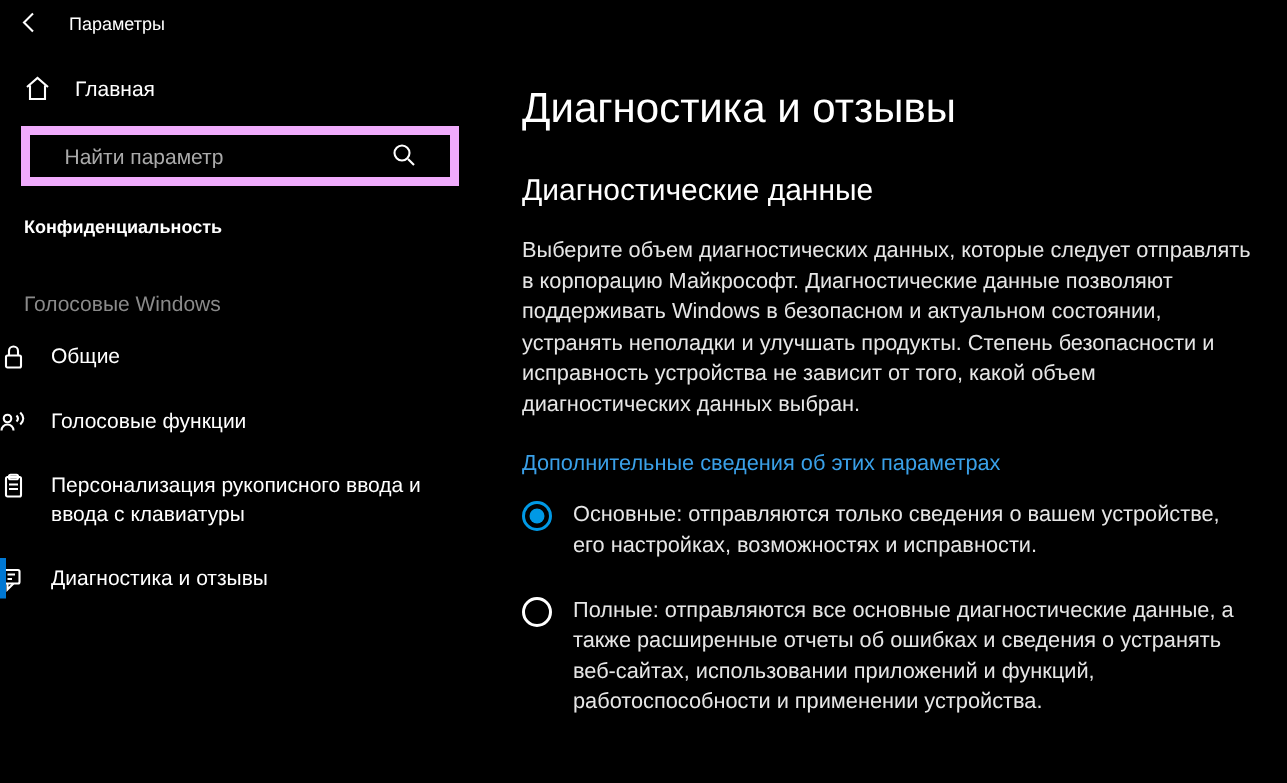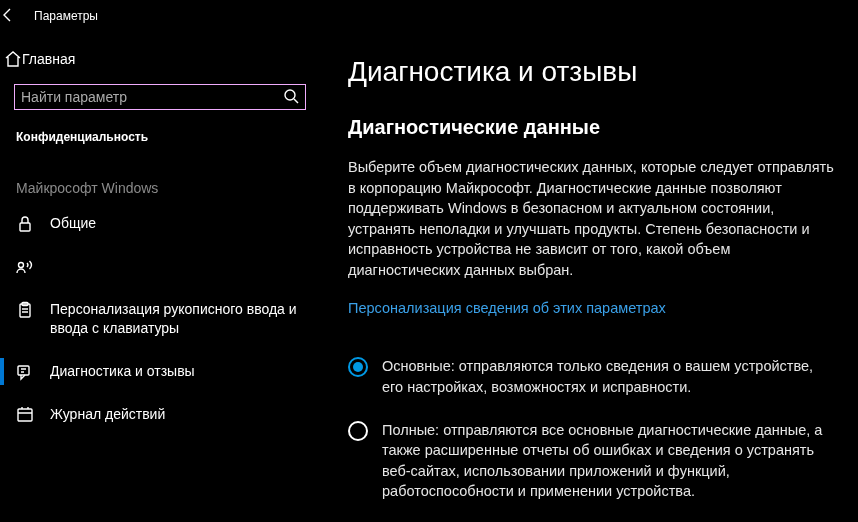--- a/index.html
+++ b/index.html
@@ -9,51 +9,53 @@
     color: #fff;
     font-family: "Segoe UI", Arial, sans-serif;
     font-size: 14px;
     display: flex;
     flex-direction: column;
   }
   .titlebar {
     height: 32px;
     display: flex;
     align-items: center;
+    padding-left: 12px;
     gap: 18px;
   }
   .titlebar .back svg { width: 16px; height: 16px; }
   .titlebar .title { font-size: 12px; color: #fff; }
   .content {
     flex: 1;
     display: flex;
     overflow: hidden;
   }
   .sidebar {
     width: 320px;
     padding: 10px 0 0 0;
     display: flex;
     flex-direction: column;
   }
   .home-row {
     display: flex;
     align-items: center;
-    padding: 8px 4px;
+    gap: 16px;
+    padding: 8px 16px;
     cursor: pointer;
   }
   .home-row .icon { width: 18px; display: flex; justify-content: center; }
   .search-wrap { padding: 8px 14px 6px 14px; }
   .search {
     width: 100%;
-    height: 26px;
+    height: 40px;
     background: #000;
-    border: 1px solid #f0abfc;
-    display: flex;
-    align-items: center;
-    padding: 0 6px;
+    border: 6px solid #f0abfc;
+    display: flex;
+    align-items: center;
+    padding: 0 23px;
   }
   .search input {
     flex: 1;
     background: transparent;
     border: none;
     outline: none;
     color: #fff;
     font-size: 14px;
   }
   .search input::placeholder { color: #aaa; }
@@ -66,21 +68,21 @@
   }
   .section-label {
     padding: 30px 16px 6px 16px;
     font-size: 14px;
     color: #8a8a8a;
   }
   .nav-item {
     display: flex;
     align-items: flex-start;
     gap: 16px;
-    padding: 12px 16px 12px 16px;
+    padding: 12px 16px 12px 0;
     cursor: pointer;
     position: relative;
     line-height: 1.35;
   }
   .nav-item .icon { width: 18px; display: flex; justify-content: center; flex-shrink: 0; margin-top: 1px; }
   .nav-item.selected::before {
     content: "";
     position: absolute;
     left: 0; top: 8px; bottom: 8px;
     width: 4px;
@@ -92,35 +94,35 @@
     padding: 24px 24px 16px 28px;
     overflow-y: auto;
   }
   .main h1 {
     font-size: 28px;
     font-weight: 400;
     margin-bottom: 28px;
   }
   .main h2 {
     font-size: 20px;
-    font-weight: 700;
+    font-weight: 400;
     margin-bottom: 18px;
   }
   .main p {
     font-size: 14.5px;
     line-height: 1.42;
     color: #e6e6e6;
     margin-bottom: 20px;
   }
   .main a {
     color: #3aa0e8;
     text-decoration: none;
     font-size: 14.5px;
   }
-  .options { margin-top: 40px; }
+  .options { margin-top: 16px; }
   .radio {
     display: flex;
     align-items: flex-start;
     gap: 14px;
     margin-bottom: 22px;
     cursor: pointer;
   }
   .radio .circle {
     width: 20px; height: 20px;
     border: 2px solid #fff;
@@ -175,40 +177,41 @@
           <svg viewBox="0 0 16 16">
               <circle cx="7" cy="7" r="5"></circle>
               <path d="M11 11 L15 15"></path>
             </svg>
         </span>
       </div>
     </div>
 
     <div class="category">Конфиденциальность</div>
 
-    <div class="section-label">Майкрософт Windows</div>
+    <div class="section-label">Голосовые Windows</div>
 
     <div class="nav-item">
       <span class="icon">
         <svg viewBox="0 0 18 18">
             <rect x="4" y="8" width="10" height="8" rx="1"></rect>
             <path d="M6 8 V5 a3 3 0 0 1 6 0 V8"></path>
           </svg>
       </span>
       <span class="label">Общие</span>
     </div>
 
     <div class="nav-item">
       <span class="icon">
         <svg viewBox="0 0 18 18">
             <circle cx="5" cy="7" r="2.5"></circle>
             <path d="M1 15 a4 4 0 0 1 8 0"></path>
             <path d="M11 5 q2 2 0 4 M13.5 3 q4 4 0 8"></path>
           </svg>
       </span>
+      <span class="label">Голосовые функции</span>
     </div>
 
     <div class="nav-item">
       <span class="icon">
         <svg viewBox="0 0 18 18">
             <rect x="4" y="3" width="10" height="13" rx="1"></rect>
             <rect x="6" y="1.5" width="6" height="3" rx="1"></rect>
             <path d="M6 8 H12 M6 11 H12"></path>
           </svg>
       </span>
@@ -219,36 +222,27 @@
       <span class="icon">
         <svg viewBox="0 0 18 18">
             <rect x="2" y="3" width="11" height="9" rx="1"></rect>
             <path d="M5 12 L5 16 L9 12"></path>
             <path d="M5 6 H10 M5 9 H8"></path>
           </svg>
       </span>
       <span class="label">Диагностика и отзывы</span>
     </div>
 
-    <div class="nav-item">
-      <span class="icon">
-        <svg viewBox="0 0 18 18">
-            <rect x="2" y="3" width="14" height="12" rx="1"></rect>
-            <path d="M2 7 H16 M6 3 V1 M12 3 V1"></path>
-          </svg>
-      </span>
-      <span class="label">Журнал действий</span>
-    </div>
   </div>
 
   <div class="main">
     <h1>Диагностика и отзывы</h1>
     <h2>Диагностические данные</h2>
     <p>Выберите объем диагностических данных, которые следует отправлять в корпорацию Майкрософт. Диагностические данные позволяют поддерживать Windows в безопасном и актуальном состоянии, устранять неполадки и улучшать продукты. Степень безопасности и исправность устройства не зависит от того, какой объем диагностических данных выбран.</p>
-    <a href="#">Персонализация сведения об этих параметрах</a>
+    <a href="#">Дополнительные сведения об этих параметрах</a>
 
     <div class="options">
       <div class="radio selected">
         <span class="circle"></span>
         <span class="rlabel">Основные: отправляются только сведения о вашем устройстве, его настройках, возможностях и исправности.</span>
       </div>
       <div class="radio">
         <span class="circle"></span>
         <span class="rlabel">Полные: отправляются все основные диагностические данные, а также расширенные отчеты об ошибках и сведения о устранять веб-сайтах, использовании приложений и функций, работоспособности и применении устройства.</span>
       </div>

